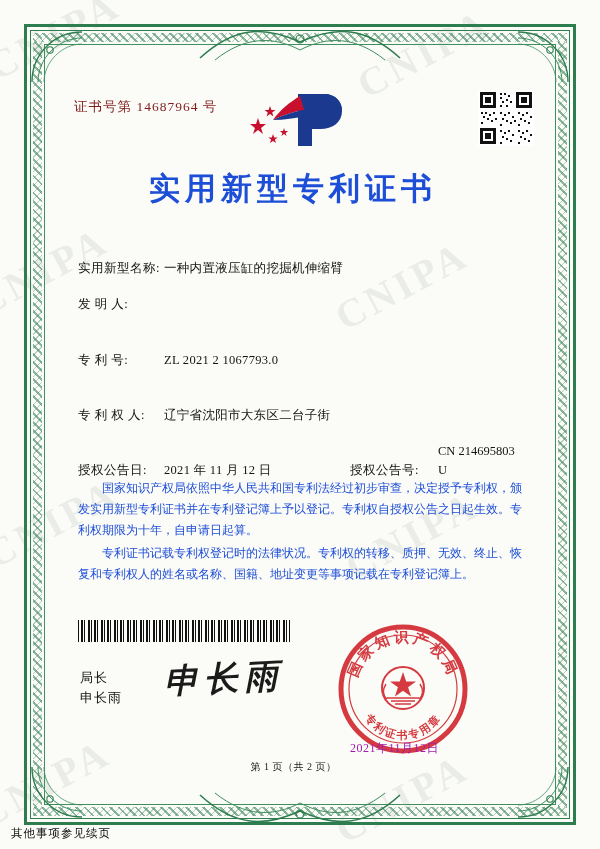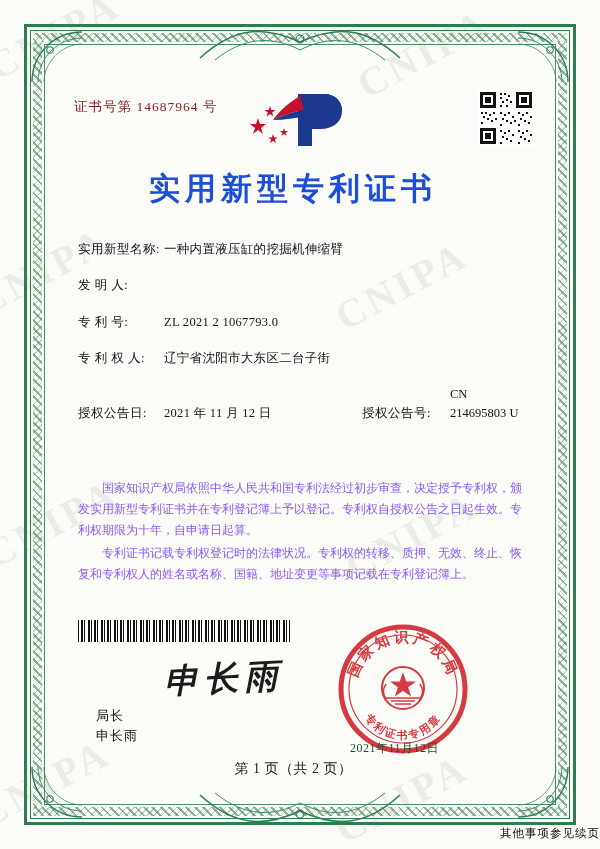--- a/index.html
+++ b/index.html
@@ -164,38 +164,38 @@
     line-height: 1.5;
   }
   .field-label {
     width: 86px;
     flex: 0 0 86px;
     letter-spacing: 0.5px;
   }
   .field-value {
     flex: 1 1 auto;
     letter-spacing: 0.3px;
+    margin-top: 19px;
   }
   .field-row.dual .field-value { flex: 0 0 186px; }
   .field-row.dual .field-label2 {
     flex: 0 0 88px;
     letter-spacing: 0.5px;
-    margin-left: 12px;
   }
   .field-row.dual .field-value2 { flex: 1 1 auto; }
 
   .paragraphs {
     position: absolute;
     left: 18px;
     top: 418px;
     width: 444px;
     font-family: "Liberation Serif", serif;
     font-size: 12px;
     line-height: 1.75;
-    color: #8b5cf6;
+    color: #1d4ed8;
     text-align: justify;
   }
   .paragraphs p {
     margin: 0 0 2px 0;
     text-indent: 24px;
   }
 
   .barcode {
     position: absolute;
     left: 18px;
@@ -206,28 +206,27 @@
       to right,
       #111 0 1px, transparent 1px 3px,
       #111 3px 5px, transparent 5px 6px,
       #111 6px 7px, transparent 7px 10px,
       #111 10px 12px, transparent 12px 13px
     );
   }
 
   .sign-block {
     position: absolute;
-    left: 36px;
+    left: 20px;
     top: 608px;
-    font-family: Liberation Mono, monospace;
+    font-family: Liberation Sans, sans-serif;
     font-size: 13px;
     line-height: 1.55;
     color: #111;
     letter-spacing: 1px;
-    margin-top: 39px;
   }
   .signature {
     position: absolute;
     left: 104px;
     top: 596px;
     font-family: "Liberation Serif", serif;
     font-size: 34px;
     font-style: italic;
     font-weight: bold;
     color: #1b1b1b;
@@ -242,40 +241,40 @@
     top: 562px;
     width: 134px;
     height: 134px;
   }
   .seal-date {
     position: absolute;
     left: 290px;
     top: 680px;
     font-family: "Liberation Serif", serif;
     font-size: 12px;
-    color: #14532d;
+    color: #a21caf;
     letter-spacing: 0.5px;
   }
 
   .page-no {
     position: absolute;
     left: 0; right: 13px;
     top: 700px;
     text-align: center;
     font-family: "Liberation Serif", serif;
-    font-size: 14px;
+    font-size: 10px;
     color: #1a1a1a;
     letter-spacing: 0.5px;
   }
 
   .footnote {
     position: absolute;
     left: 0; right: 0;
     bottom: 8px;
-    text-align: right;
+    text-align: left;
     font-family: "Liberation Serif", serif;
     font-size: 11.5px;
     color: #111;
     letter-spacing: 1px;
     margin-left: 11px;
   }
 </style>
 </head>
 <body>
 

